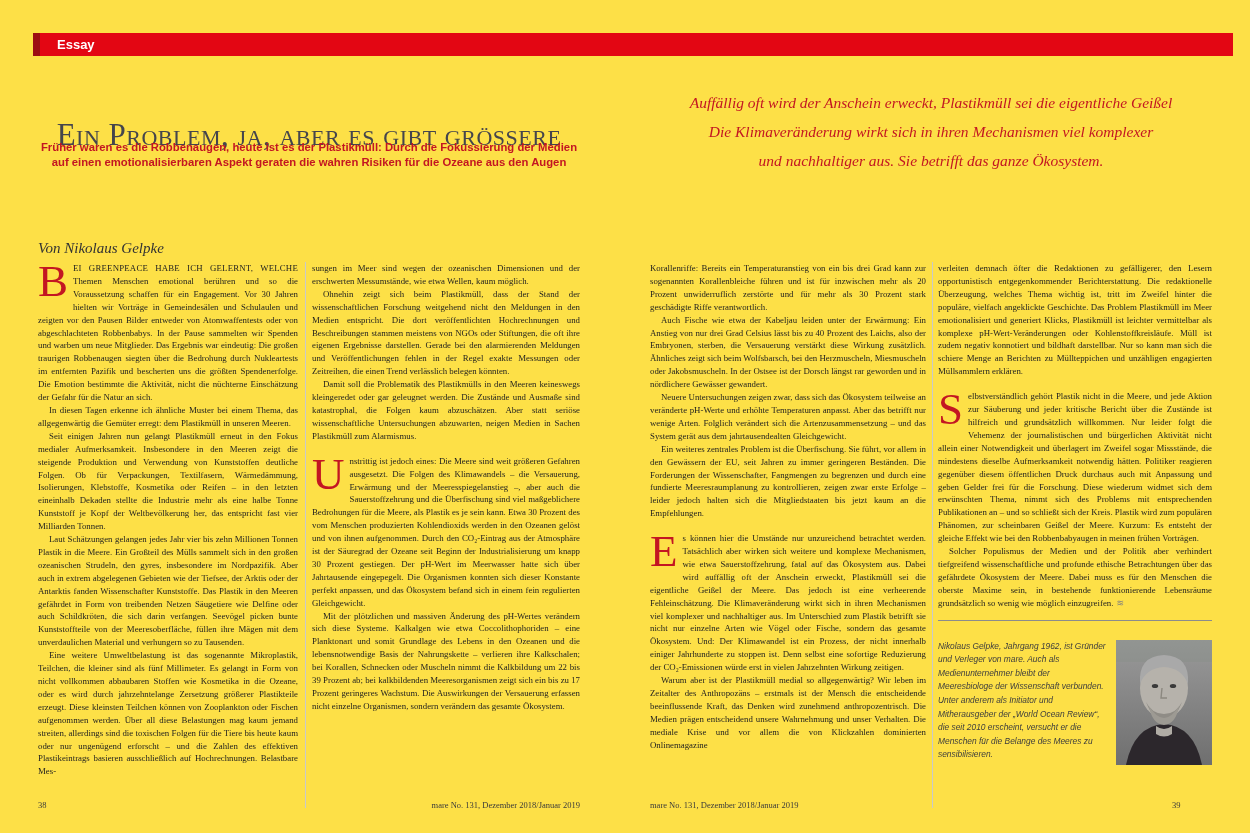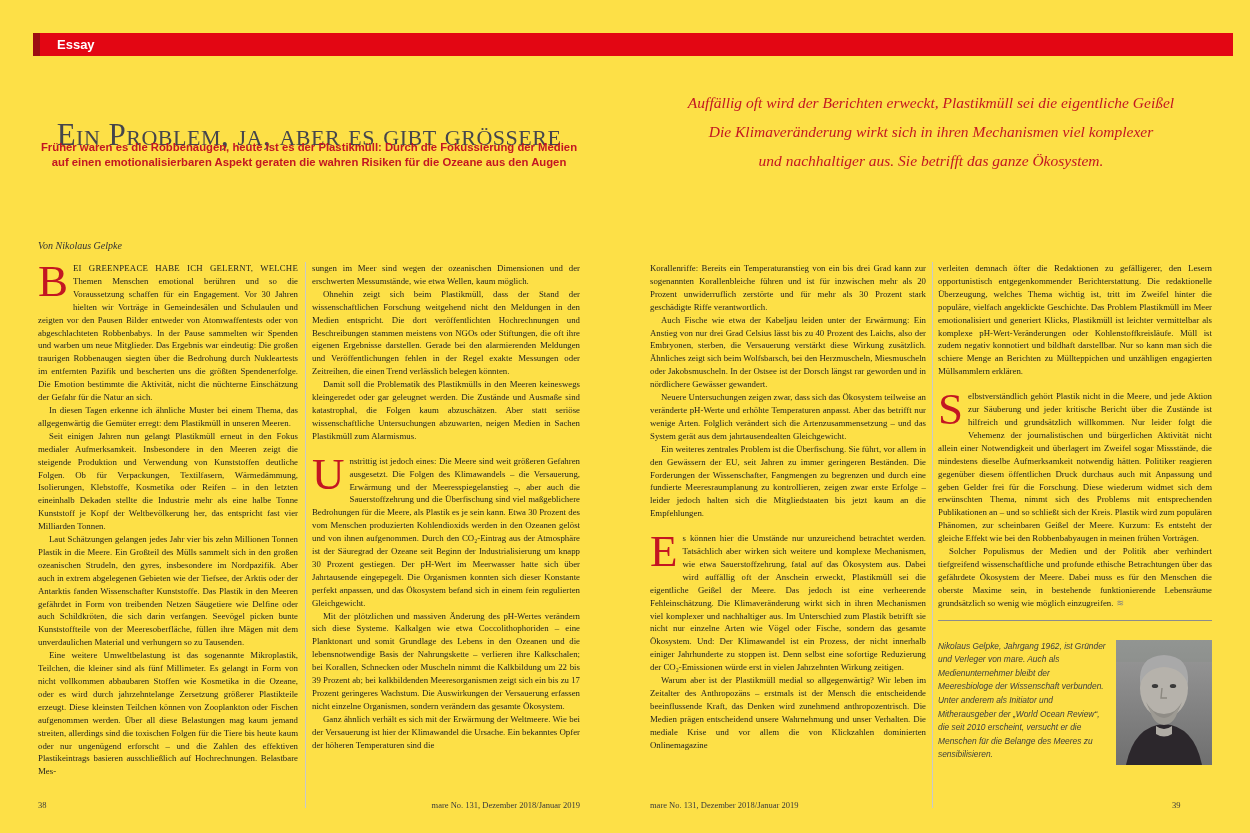--- a/index.html
+++ b/index.html
@@ -16,21 +16,21 @@
   .title{position:absolute;left:38px;top:96px;width:542px;text-align:center;
          font-variant:small-caps;font-size:31px;letter-spacing:0.5px;color:var(--title,#45454c);font-weight:normal;}
   .subtitle{position:absolute;left:30px;top:140px;width:558px;text-align:center;
             font-family:"Liberation Sans",sans-serif;font-weight:bold;font-size:11.3px;line-height:14.5px;
             color:var(--accent,#c31622);}
 
   
   .pullquote{position:absolute;left:650px;top:88px;width:562px;text-align:center;
              font-style:italic;font-size:15.5px;line-height:29px;color:var(--accent,#c31622);}
 
-  .byline{position:absolute;left:38px;top:240px;font-style:italic;font-size:10px;color:#333;}
+  .byline{position:absolute;left:38px;top:240px;font-style:italic;font-size:15px;color:#333;}
 
   
   .col{position:absolute;top:262px;height:552px;overflow:hidden;
        font-size:8.8px;line-height:12.9px;text-align:justify;hyphens:auto;}
   .col-l1{left:38px;width:260px;}
   .col-l2{left:312px;width:268px;}
   .col-r1{left:650px;width:276px;}
   .col-r2{left:938px;width:274px;}
   .para{margin:0;}
   .para.indent{text-indent:11px;}
@@ -69,42 +69,41 @@
     <div class="kicker-label">Essay</div>
   </div>
 
   <h1 class="title">Ein Problem, ja, aber es gibt grössere</h1>
   <div class="subtitle">
       <div class="line">Früher waren es die Robbenaugen, heute ist es der Plastikmüll: Durch die Fokussierung der Medien</div>
       <div class="line">auf einen emotionalisierbaren Aspekt geraten die wahren Risiken für die Ozeane aus den Augen</div>
     </div>
 
   <div class="pullquote">
-      <div class="line">Auffällig oft wird der Berichten erweckt, Plastikmüll sei die eigentliche Geißel</div>
+      <div class="line">Auffällig oft wird der Anschein erweckt, Plastikmüll sei die eigentliche Geißel</div>
       <div class="line">Die Klimaveränderung wirkt sich in ihren Mechanismen viel komplexer</div>
       <div class="line">und nachhaltiger aus. Sie betrifft das ganze Ökosystem.</div>
     </div>
 
   <div class="byline">Von Nikolaus Gelpke</div>
 
   <div class="col col-l1">
       <p class="para"><span class="dropcap">B</span><span class="leadcaps">EI GREENPEACE HABE ICH GELERNT, WELCHE </span>Themen Menschen emotional berühren und so die Voraussetzung schaffen für ein Engagement. Vor 30 Jahren hielten wir Vorträge in Gemeindesälen und Schulaulen und zeigten vor den Pausen Bilder entweder von Atomwaffentests oder von abgeschlachteten Robbenbabys. In der Pause sammelten wir Spenden und warben um neue Mitglieder. Das Ergebnis war eindeutig: Die großen traurigen Robbenaugen siegten über die Bedrohung durch Nukleartests im entfernten Pazifik und bescherten uns die größten Spendenerfolge. Die Emotion bestimmte die Aktivität, nicht die nüchterne Einschätzung der Gefahr für die Natur an sich.</p>
       <p class="para indent">In diesen Tagen erkenne ich ähnliche Muster bei einem Thema, das allgegenwärtig die Gemüter erregt: dem Plastikmüll in unseren Meeren.</p>
       <p class="para indent">Seit einigen Jahren nun gelangt Plastikmüll erneut in den Fokus medialer Aufmerksamkeit. Insbesondere in den Meeren zeigt die steigende Produktion und Verwendung von Kunststoffen deutliche Folgen. Ob für Verpackungen, Textilfasern, Wärmedämmung, Isolierungen, Klebstoffe, Kosmetika oder Reifen – in den letzten eineinhalb Dekaden stellte die Industrie mehr als eine halbe Tonne Kunststoff je Kopf der Weltbevölkerung her, das entspricht fast vier Milliarden Tonnen.</p>
       <p class="para indent">Laut Schätzungen gelangen jedes Jahr vier bis zehn Millionen Tonnen Plastik in die Meere. Ein Großteil des Mülls sammelt sich in den großen ozeanischen Strudeln, den gyres, insbesondere im Nordpazifik. Aber auch in extrem abgelegenen Gebieten wie der Tiefsee, der Arktis oder der Antarktis fanden Wissenschafter Kunststoffe. Das Plastik in den Meeren gefährdet in Form von treibenden Netzen Säugetiere wie Delfine oder auch Schildkröten, die sich darin verfangen. Seevögel picken bunte Kunststoffteile von der Meeresoberfläche, füllen ihre Mägen mit dem unverdaulichen Material und verhungern so zu Tausenden.</p>
       <p class="para indent">Eine weitere Umweltbelastung ist das sogenannte Mikroplastik, Teilchen, die kleiner sind als fünf Millimeter. Es gelangt in Form von nicht vollkommen abbaubaren Stoffen wie Kosmetika in die Ozeane, oder es wird durch jahrzehntelange Zersetzung größerer Plastikteile erzeugt. Diese kleinsten Teilchen können von Zooplankton oder Fischen aufgenommen werden. Über all diese Belastungen mag kaum jemand streiten, allerdings sind die toxischen Folgen für die Tiere bis heute kaum oder nur ungenügend erforscht – und die Zahlen des effektiven Plastikeintrags basieren ausschließlich auf Hochrechnungen. Belastbare Mes-</p>
     </div>
   <div class="vrule vrule-left"></div>
   <div class="col col-l2">
       <p class="para">sungen im Meer sind wegen der ozeanischen Dimensionen und der erschwerten Messumstände, wie etwa Wellen, kaum möglich.</p>
       <p class="para indent">Ohnehin zeigt sich beim Plastikmüll, dass der Stand der wissenschaftlichen Forschung weitgehend nicht den Meldungen in den Medien entspricht. Die dort veröffentlichten Hochrechnungen und Beschreibungen stammen meistens von NGOs oder Stiftungen, die oft ihre eigenen Ergebnisse darstellen. Gerade bei den alarmierenden Meldungen und Veröffentlichungen fehlen in der Regel exakte Messungen oder Zeitreihen, die einen Trend verlässlich belegen könnten.</p>
       <p class="para indent">Damit soll die Problematik des Plastikmülls in den Meeren keineswegs kleingeredet oder gar geleugnet werden. Die Zustände und Ausmaße sind katastrophal, die Folgen kaum abzuschätzen. Aber statt seriöse wissenschaftliche Untersuchungen abzuwarten, neigen Medien in Sachen Plastikmüll zum Alarmismus.</p>
       <p class="para gap"><span class="dropcap">U</span>nstrittig ist jedoch eines: Die Meere sind weit größeren Gefahren ausgesetzt. Die Folgen des Klimawandels – die Versauerung, Erwärmung und der Meeresspiegelanstieg –, aber auch die Sauerstoffzehrung und die Überfischung sind viel maßgeblichere Bedrohungen für die Meere, als Plastik es je sein kann. Etwa 30 Prozent des vom Menschen produzierten Kohlendioxids werden in den Ozeanen gelöst und von ihnen aufgenommen. Durch den CO₂-Eintrag aus der Atmosphäre ist der Säuregrad der Ozeane seit Beginn der Industrialisierung um knapp 30 Prozent gestiegen. Der pH-Wert im Meerwasser hatte sich über Jahrtausende eingepegelt. Die Organismen konnten sich dieser Konstante perfekt anpassen, und das Ökosystem befand sich in einem fein regulierten Gleichgewicht.</p>
       <p class="para indent">Mit der plötzlichen und massiven Änderung des pH-Wertes verändern sich diese Systeme. Kalkalgen wie etwa Coccolithophoriden – eine Planktonart und somit Grundlage des Lebens in den Ozeanen und die lebensnotwendige Basis der Nahrungskette – verlieren ihre Kalkschalen; bei Korallen, Schnecken oder Muscheln nimmt die Kalkbildung um 22 bis 39 Prozent ab; bei kalkbildenden Meeresorganismen zeigt sich ein bis zu 17 Prozent geringeres Wachstum. Die Auswirkungen der Versauerung erfassen nicht einzelne Organismen, sondern verändern das gesamte Ökosystem.</p>
-      <p class="para indent">Ganz ähnlich verhält es sich mit der Erwärmung der Weltmeere. Wie bei der Versauerung ist hier der Klimawandel die Ursache. Ein bekanntes Opfer der höheren Temperaturen sind die</p>
     </div>
 
   <div class="col col-r1">
       <p class="para">Korallenriffe: Bereits ein Temperaturanstieg von ein bis drei Grad kann zur sogenannten Korallenbleiche führen und ist für inzwischen mehr als 20 Prozent unwiderruflich zerstörte und für mehr als 30 Prozent stark geschädigte Riffe verantwortlich.</p>
       <p class="para indent">Auch Fische wie etwa der Kabeljau leiden unter der Erwärmung: Ein Anstieg von nur drei Grad Celsius lässt bis zu 40 Prozent des Laichs, also der Embryonen, sterben, die Versauerung verstärkt diese Wirkung zusätzlich. Ähnliches zeigt sich beim Wolfsbarsch, bei den Herzmuscheln, Miesmuscheln oder Jakobsmuscheln. In der Ostsee ist der Dorsch längst rar geworden und in nördlichere Gewässer gewandert.</p>
       <p class="para indent">Neuere Untersuchungen zeigen zwar, dass sich das Ökosystem teilweise an veränderte pH-Werte und erhöhte Temperaturen anpasst. Aber das betrifft nur wenige Arten. Folglich verändert sich die Artenzusammensetzung – und das System gerät aus dem jahrtausendealten Gleichgewicht.</p>
       <p class="para indent">Ein weiteres zentrales Problem ist die Überfischung. Sie führt, vor allem in den Gewässern der EU, seit Jahren zu immer geringeren Beständen. Die Forderungen der Wissenschafter, Fangmengen zu begrenzen und durch eine fundierte Meeresraumplanung zu kontrollieren, zeigen zwar erste Erfolge – leider jedoch halten sich die Mitgliedstaaten bis jetzt kaum an die Empfehlungen.</p>
       <p class="para gap"><span class="dropcap">E</span>s können hier die Umstände nur unzureichend betrachtet werden. Tatsächlich aber wirken sich weitere und komplexe Mechanismen, wie etwa Sauerstoffzehrung, fatal auf das Ökosystem aus. Dabei wird auffällig oft der Anschein erweckt, Plastikmüll sei die eigentliche Geißel der Meere. Das jedoch ist eine verheerende Fehleinschätzung. Die Klimaveränderung wirkt sich in ihren Mechanismen viel komplexer und nachhaltiger aus. Im Unterschied zum Plastik betrifft sie nicht nur einzelne Arten wie Vögel oder Fische, sondern das gesamte Ökosystem. Und: Der Klimawandel ist ein Prozess, der nicht innerhalb einiger Jahrhunderte zu stoppen ist. Denn selbst eine sofortige Reduzierung der CO₂-Emissionen würde erst in vielen Jahrzehnten Wirkung zeitigen.</p>
       <p class="para indent">Warum aber ist der Plastikmüll medial so allgegenwärtig? Wir leben im Zeitalter des Anthropozäns – erstmals ist der Mensch die entscheidende beeinflussende Kraft, das Denken wird zunehmend anthropozentrisch. Die Medien prägen entscheidend unsere Wahrnehmung und unser Verhalten. Die mediale Krise und vor allem die von Klickzahlen dominierten Onlinemagazine</p>
     </div>

